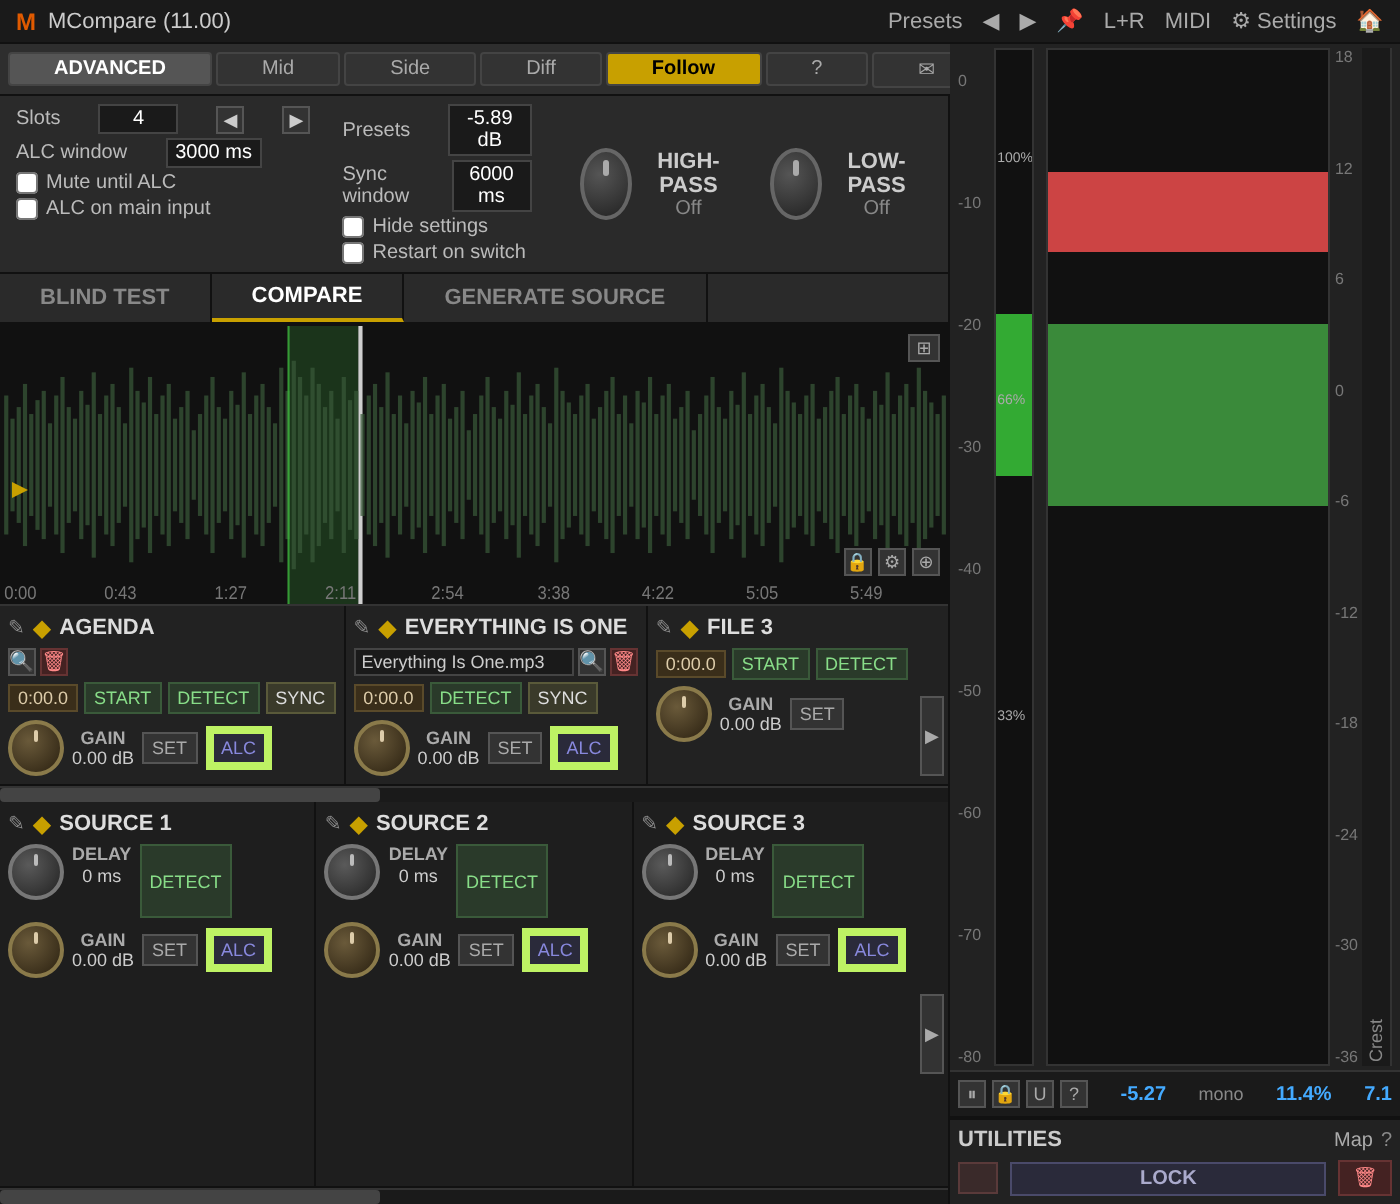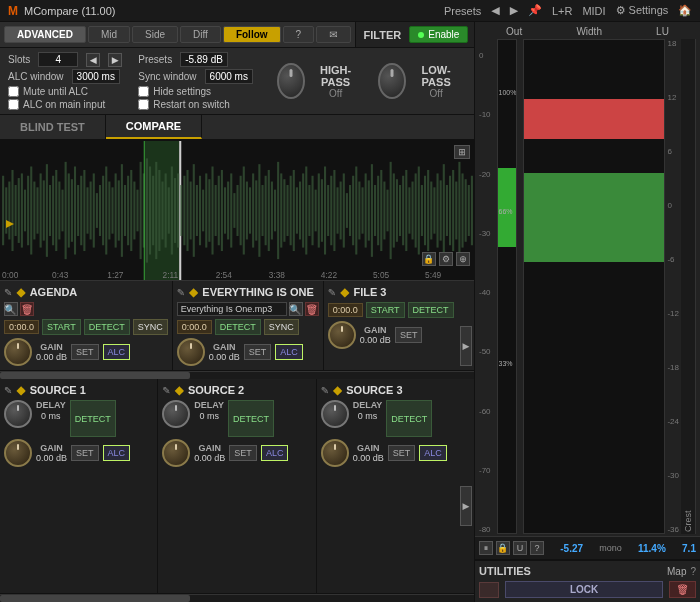--- a/index.html
+++ b/index.html
@@ -52,21 +52,21 @@
     }
     .advanced-tabs {
       display: flex;
       align-items: center;
       background: #2e2e2e;
       padding: 0 4px;
       gap: 2px;
       border-right: 1px solid #111;
     }
     .tab-btn {
-      padding: 2px 12px;
+      padding: 2px 22px;
       border: 1px solid #444;
       background: #333;
       color: #aaa;
       cursor: pointer;
       font-size: 10px;
       border-radius: 2px;
     }
     .tab-btn.active {
       background: #555;
       color: #fff;
@@ -103,21 +103,21 @@
     
     .settings-row {
       display: flex;
       background: #2a2a2a;
       padding: 4px 8px;
       gap: 16px;
       border-bottom: 1px solid #111;
       min-height: 60px;
     }
     .settings-col { display: flex; flex-direction: column; gap: 2px; }
-    .settings-row-item { display: flex; align-items: center; gap: 8px; font-size: 10px; color: #bbb; }
+    .settings-row-item { display: flex; align-items: center; gap: 19px; font-size: 10px; color: #bbb; }
     .settings-value {
       background: #1a1a1a;
       border: 1px solid #444;
       color: #fff;
       padding: 1px 4px;
       font-size: 10px;
       min-width: 40px;
       text-align: center;
     }
     .arrow-btn {
@@ -356,21 +356,21 @@
     .set-btn {
       background: #333;
       border: 1px solid #555;
       color: #aaa;
       font-size: 9px;
       padding: 2px 4px;
       cursor: pointer;
     }
     .alc-btn {
       background: #2a2a3a;
-      border: 1px solid #bef264;
+      border: 4px solid #bef264;
       color: #88d;
       font-size: 9px;
       padding: 2px 4px;
       cursor: pointer;
     }
 
     
     .source-slots {
       display: flex;
       background: #1e1e1e;
@@ -608,20 +608,21 @@
             <div class="knob-name">LOW-PASS</div>
             <div class="knob-state">Off</div>
           </div>
         </div>
       </div>
     </div>
 
     <div class="nav-tabs">
       <div class="nav-tab">BLIND TEST</div>
       <div class="nav-tab active">COMPARE</div>
+      <div class="nav-tab">GENERATE SOURCE</div>
     </div>
 
     <div class="waveform-area">
       <svg class="waveform-svg" viewBox="0 0 455 120" preserveAspectRatio="none">
 
         <rect x="0" y="0" width="455" height="120" fill="#111"></rect>
 
         <g fill="#3a5a3a" opacity="0.7">
           <rect x="2" y="30" width="2" height="60"></rect>
           <rect x="5" y="40" width="2" height="40"></rect>
@@ -974,25 +975,20 @@
     </div>
 
     <div class="slot-scrollbar">
       <div class="slot-scrollbar-thumb"></div>
     </div>
 
   </div>
 
   <div class="right-panel">
 
-    <div style="display:flex; justify-content:space-around; padding:4px 4px 0 4px; background:#222;">
-      <span style="font-size:10px; color:#aaa;">Out</span>
-      <span style="font-size:10px; color:#aaa;">Width</span>
-      <span style="font-size:10px; color:#aaa;">LU</span>
-    </div>
 
     <div style="display:flex; flex:1; padding:2px 4px; gap:2px; min-height:0;">
 
 
       <div style="display:flex; flex-direction:column; justify-content:space-between; height:100%; font-size:8px; color:#777; padding-top:12px;">
         <span>0</span>
         <span>-10</span>
         <span>-20</span>
         <span>-30</span>
         <span>-40</span>

